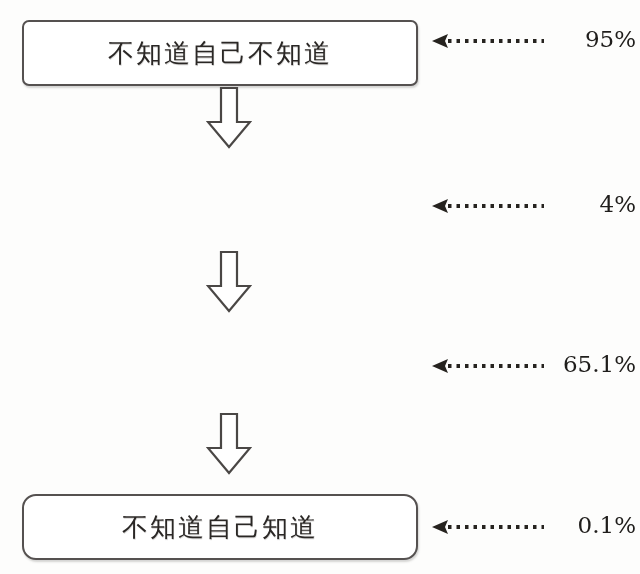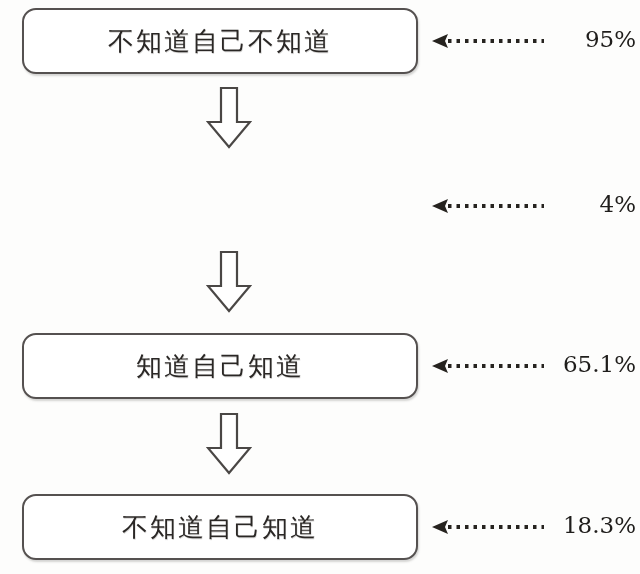--- a/index.html
+++ b/index.html
@@ -40,21 +40,21 @@
   .node-label {
     font-family: "DejaVu Serif", "Liberation Serif", serif;
     font-size: 26px;
     letter-spacing: 2px;
     color: #2a2725;
     line-height: 1;
     white-space: nowrap;
     text-shadow: 0.5px 0.5px 0 rgba(90,88,85,0.25);
   }
 
-  #node-0 { top: 8px;   height: 66px; }
+  #node-0 { top: 20px;   height: 66px; border-radius: 7px; }
   #node-1 { top: 173px; height: 66px; }
   #node-2 { top: 333px; height: 66px; }
   #node-3 { top: 494px; height: 66px; }
 
   
   .down-arrow {
     position: absolute;
     left: 206px;
     width: 46px;
     height: 64px;
@@ -125,23 +125,20 @@
 
   <div class="callout" id="callout-1">
     <svg viewBox="0 0 118 18" width="118" height="18" aria-hidden="true">
       <polygon points="0,9 16,2 13,9 16,16" fill="#26231f"></polygon>
       <line x1="16" y1="9" x2="112" y2="9" stroke="#26231f" stroke-width="4" stroke-dasharray="3.5 5" stroke-linecap="butt"></line>
     </svg>
   </div>
 
   <div class="pct" id="pct-1">4%</div>
 
-  <div class="node" id="node-2">
-    <span class="node-label">知道自己知道</span>
-  </div>
 
   <div class="down-arrow" id="down-arrow-2">
     <svg viewBox="0 0 46 64" width="46" height="64" aria-hidden="true">
       <polygon points="15,2 31,2 31,36 44,36 23,61 2,36 15,36" fill="#ffffff" stroke="#4a4745" stroke-width="2.2" stroke-linejoin="miter"></polygon>
     </svg>
   </div>
 
   <div class="callout" id="callout-2">
     <svg viewBox="0 0 118 18" width="118" height="18" aria-hidden="true">
       <polygon points="0,9 16,2 13,9 16,16" fill="#26231f"></polygon>
@@ -155,15 +152,15 @@
     <span class="node-label">不知道自己知道</span>
   </div>
 
   <div class="callout" id="callout-3">
     <svg viewBox="0 0 118 18" width="118" height="18" aria-hidden="true">
       <polygon points="0,9 16,2 13,9 16,16" fill="#26231f"></polygon>
       <line x1="16" y1="9" x2="112" y2="9" stroke="#26231f" stroke-width="4" stroke-dasharray="3.5 5" stroke-linecap="butt"></line>
     </svg>
   </div>
 
-  <div class="pct" id="pct-3">18.3%</div>
+  <div class="pct" id="pct-3">0.1%</div>
 
 </div>
 
 </body></html>

